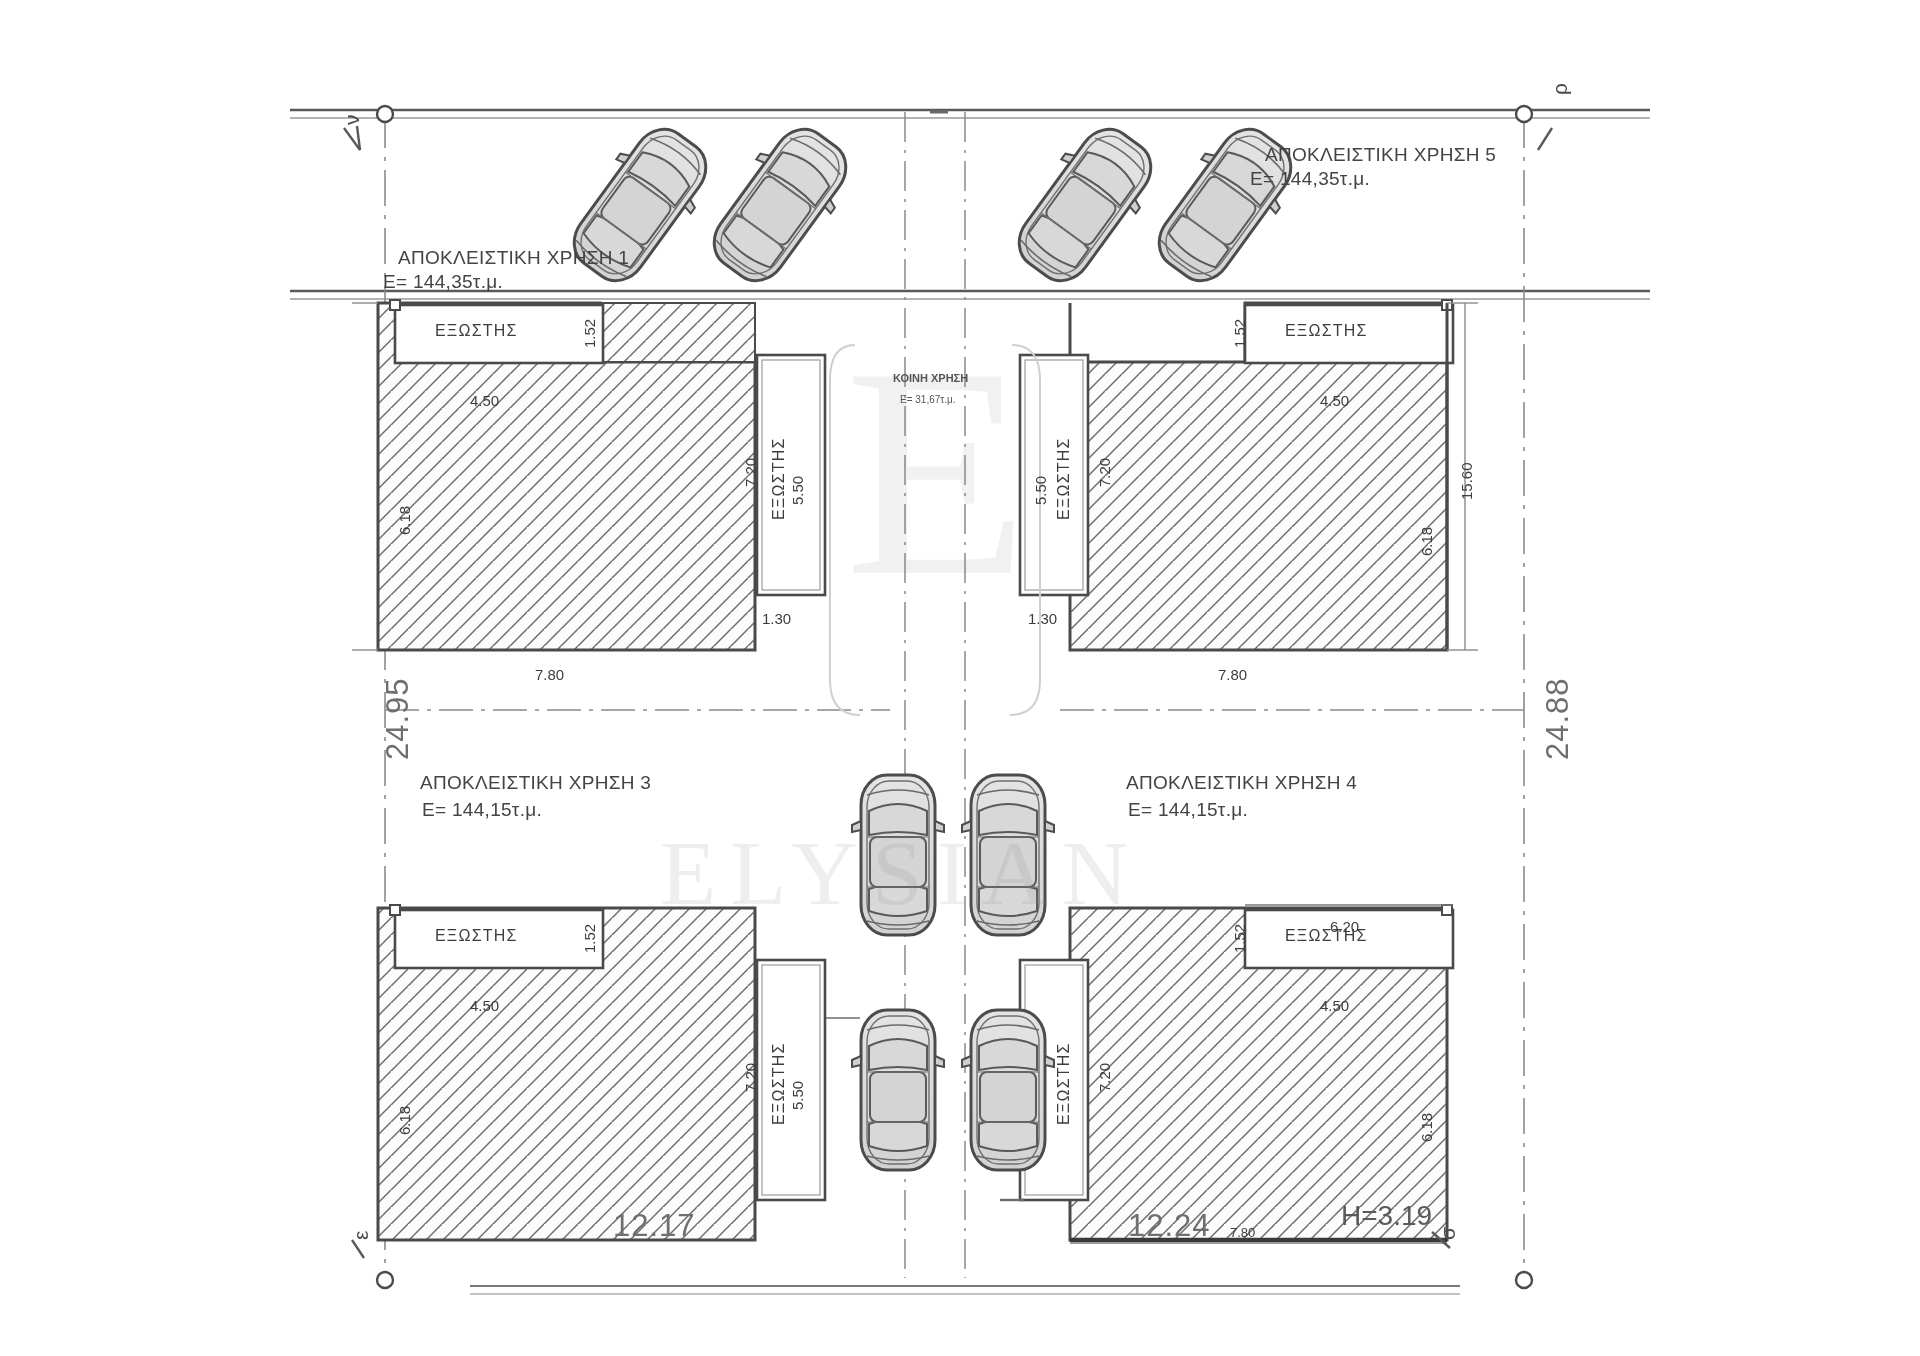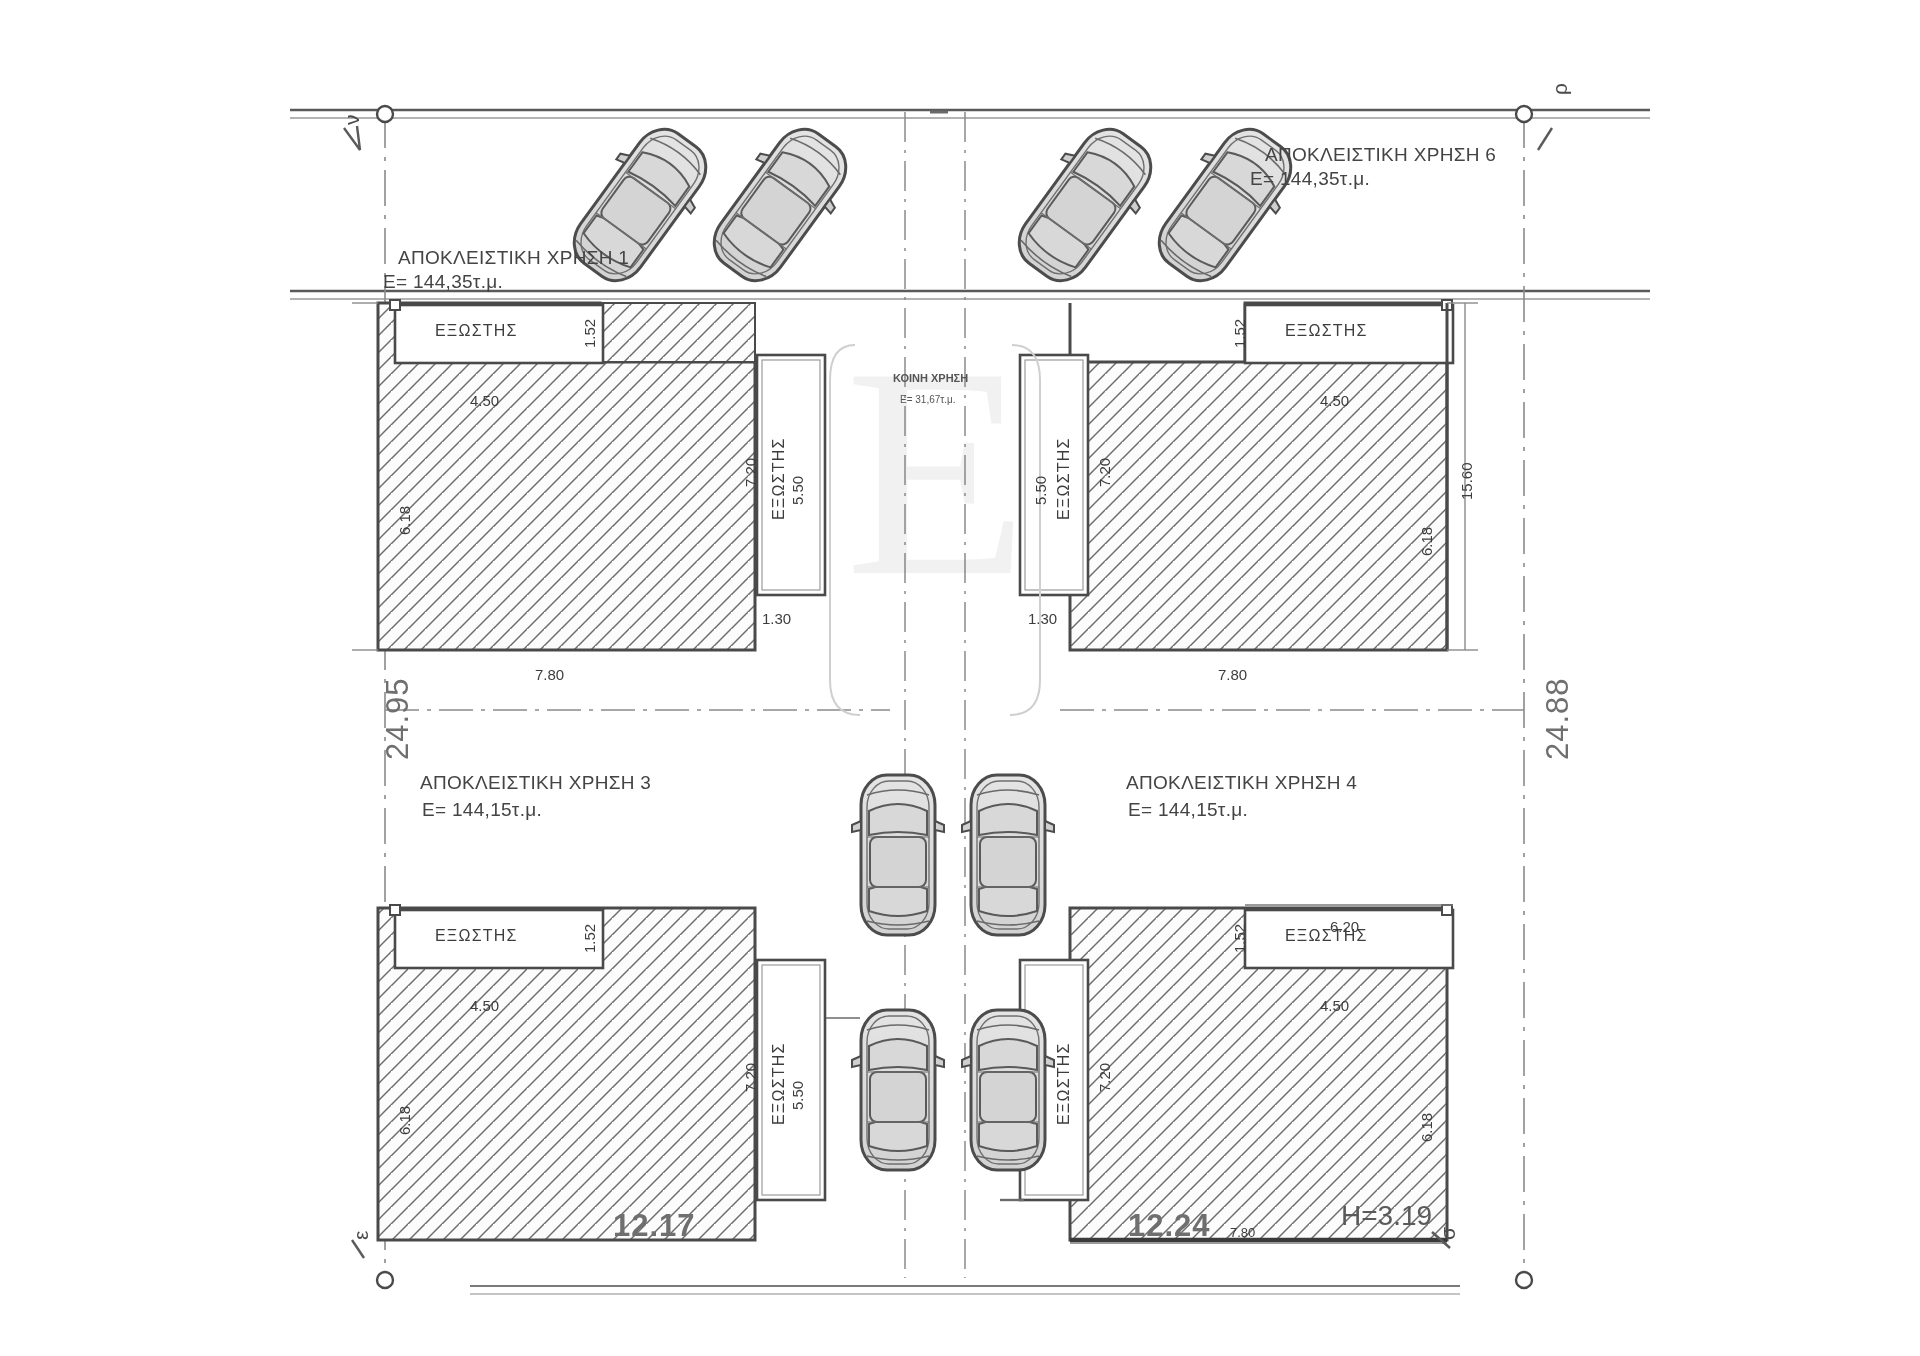--- a/index.html
+++ b/index.html
@@ -10,21 +10,21 @@
   .lbl{position:absolute;font-family:"Liberation Sans",sans-serif;color:#3a3a3a;white-space:nowrap;}
   .unit-title{font-size:19px;letter-spacing:.3px;color:#444;}
   .unit-area{font-size:19px;letter-spacing:.3px;color:#444;}
   .common-title{font-size:11px;color:#555;font-weight:bold;}
   .common-area{font-size:10px;color:#555;}
   .balc{font-size:16px;letter-spacing:1.2px;color:#3d3d3d;}
   .balc-v{font-size:16px;letter-spacing:1.2px;color:#3d3d3d;transform-origin:0 0;}
   .dim{font-size:15px;color:#3d3d3d;margin-top:40px;}
   .dim-sm{font-size:13px;color:#3d3d3d;}
   .dim-v{font-size:15px;color:#3d3d3d;transform-origin:0 0;}
-  .dim-big{font-size:31px;color:#6f6f6f;letter-spacing:1px;font-weight:bold;}
+  .dim-big{font-size:31px;color:#6f6f6f;letter-spacing:1px;}
   .dim-big-v{font-size:31px;color:#6f6f6f;letter-spacing:1px;transform-origin:0 0;}
   .cmark{font-size:21px;color:#4a4a4a;}
   .hmark{font-size:28px;color:#5a5a5a;}
   .wm{position:absolute;color:rgba(120,120,120,.13);font-family:"Liberation Serif",serif;pointer-events:none;}
   .wm-big{font-size:92px;letter-spacing:14px;}
   .wm-sub{font-size:30px;letter-spacing:17px;}
   .wm-mono{font-size:250px;font-family:"Liberation Serif",serif;color:rgba(120,120,120,.10);}
 </style>
 </head>
 <body>
@@ -205,26 +205,27 @@
       <line x1="378" y1="303" x2="352" y2="303"></line>
       <line x1="1447" y1="303" x2="1478" y2="303"></line>
       <line x1="1447" y1="650" x2="1478" y2="650"></line>
       <line x1="1465" y1="303" x2="1465" y2="650"></line>
     </g>
     <g>
       <line x1="930" y1="112" x2="948" y2="112" stroke="#6a6a6a" stroke-width="3"></line>
     </g>
   </svg>
 
+  <div class="wm wm-big" style="left:660px;top:820px;">ELYSIAN</div>
   <div class="wm" style="left:845px;top:300px;font-size:300px;font-family:'Liberation Serif',serif;color:rgba(120,120,120,.10);">E</div>
 
   <div class="lbl unit-title" style="left:398px;top:247px;">ΑΠΟΚΛΕΙΣΤΙΚΗ ΧΡΗΣΗ 1</div>
   <div class="lbl unit-area" style="left:383px;top:271px;">E= 144,35τ.μ.</div>
 
-  <div class="lbl unit-title" style="left:1265px;top:144px;">ΑΠΟΚΛΕΙΣΤΙΚΗ ΧΡΗΣΗ 6</div>
+  <div class="lbl unit-title" style="left:1265px;top:144px;">ΑΠΟΚΛΕΙΣΤΙΚΗ ΧΡΗΣΗ 5</div>
   <div class="lbl unit-area" style="left:1250px;top:168px;">E= 144,35τ.μ.</div>
 
   <div class="lbl unit-title" style="left:420px;top:772px;">ΑΠΟΚΛΕΙΣΤΙΚΗ ΧΡΗΣΗ 3</div>
   <div class="lbl unit-area" style="left:422px;top:799px;">E= 144,15τ.μ.</div>
 
   <div class="lbl unit-title" style="left:1126px;top:772px;">ΑΠΟΚΛΕΙΣΤΙΚΗ ΧΡΗΣΗ 4</div>
   <div class="lbl unit-area" style="left:1128px;top:799px;">E= 144,15τ.μ.</div>
 
   <div class="lbl common-title" style="left:893px;top:372px;">ΚΟΙΝΗ ΧΡΗΣΗ</div>
   <div class="lbl common-area" style="left:900px;top:394px;">E= 31,67τ.μ.</div>

